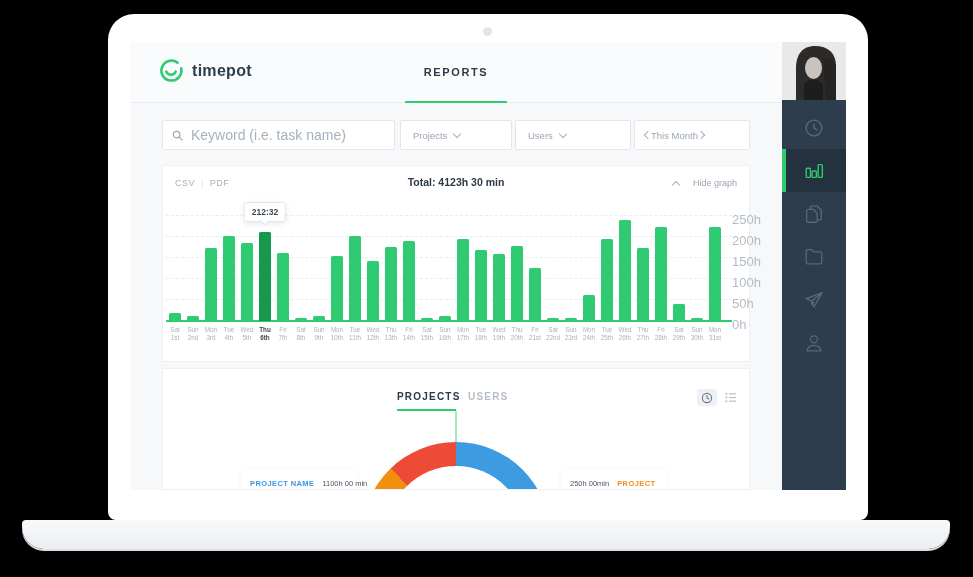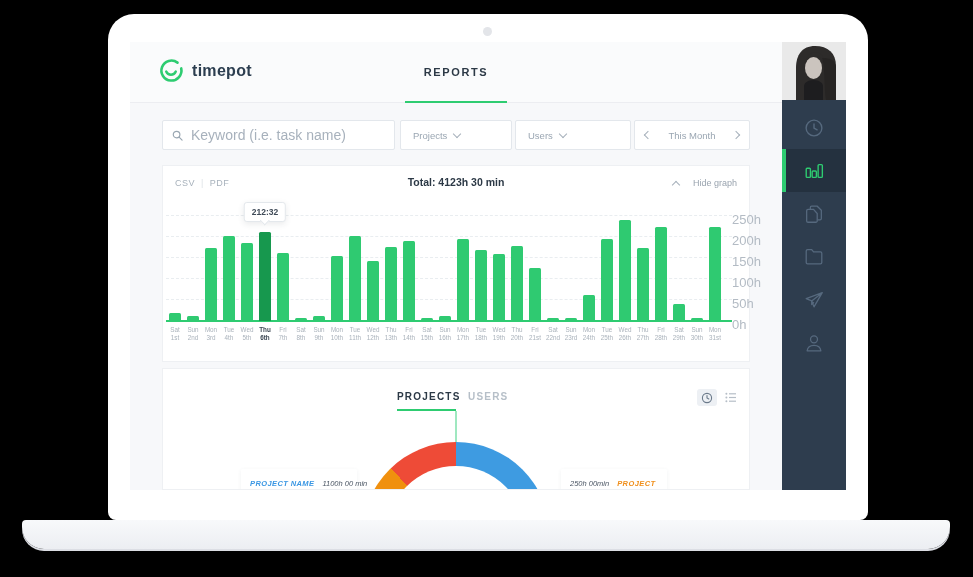--- a/index.html
+++ b/index.html
@@ -21,21 +21,21 @@
   .logo-text{font-size:16px;font-weight:bold;color:#2c3e50;letter-spacing:.3px;}
   .nav-tab{position:absolute;left:0;top:0;width:652px;height:60px;text-align:center;line-height:60px;
     font-size:11px;font-weight:bold;letter-spacing:1.6px;color:#2c3946;}
   .nav-underline{position:absolute;left:275px;bottom:-1px;width:102px;height:2px;background:#2ecc71;}
   
   .fbox{position:absolute;top:78px;height:30px;background:#fff;border:1px solid #e3e7ec;border-radius:2px;
     box-sizing:border-box;display:flex;align-items:center;color:#9aa6b2;font-size:9.5px;}
   .fbox.keyword{left:32px;width:233px;}
   .fbox.projects{left:270px;width:112px;padding:0 12px;justify-content:flex-start;gap:7px;}
   .fbox.users{left:385px;width:116px;padding:0 12px;gap:7px;}
-  .fbox.period{left:504px;width:116px;justify-content:space-between;padding:8px 10px;}
+  .fbox.period{left:504px;width:116px;justify-content:flex-start;padding:8px 10px;}
   .fbox input{border:0;outline:0;flex:1;font-size:14px;color:#55606c;background:transparent;
     font-family:"Liberation Sans",sans-serif;}
   .fbox input::placeholder{color:#a7b1bc;}
   .search-ic{margin:0 6px 0 9px;flex:0 0 auto;}
   .chev{display:inline-block;width:5px;height:5px;border-right:1.4px solid #a6b0bb;border-bottom:1.4px solid #a6b0bb;}
   .chev.down{transform:rotate(45deg);margin-top:-3px;}
   .chev.left{transform:rotate(135deg);}
   .chev.right{transform:rotate(-45deg);}
   .chev.up{transform:rotate(-135deg);margin-top:3px;}
   
@@ -68,21 +68,21 @@
   .tab.projects{left:234px;color:#2c3946;}
   .tab.users{left:305px;color:#b6bfc8;}
   .tab-underline{position:absolute;left:234px;top:40px;width:59px;height:2px;background:#2ecc71;}
   .connector{position:absolute;left:292px;top:42px;width:1.5px;height:31px;background:#9fe8c0;}
   .toggle{position:absolute;top:20px;width:20px;height:17px;border-radius:3px;display:flex;align-items:center;justify-content:center;}
   .toggle.time{left:534px;background:#edf0f4;}
   .toggle.list{left:558px;}
   .donut{position:absolute;left:199px;top:73px;width:188px;height:188px;border-radius:50%;}
   .donut:after{content:"";position:absolute;left:24px;top:24px;width:140px;height:140px;border-radius:50%;background:#fff;}
   .chip{position:absolute;top:100px;height:28px;background:#fff;box-shadow:0 1px 4px rgba(60,70,80,.07);
-    border-radius:2px;display:flex;align-items:center;gap:8px;padding:0 9px;box-sizing:border-box;font-size:7.5px;white-space:nowrap;font-style:italic;}
+    border-radius:2px;display:flex;align-items:center;gap:8px;padding:0 9px;box-sizing:border-box;font-size:7.5px;white-space:nowrap;}
   .chip.left{left:78px;width:116px;}
   .chip.right{left:398px;width:106px;}
   .chip .pname{font-weight:bold;letter-spacing:.4px;}
   .chip .blue{color:#3b97e3;}
   .chip .orange{color:#f08f1b;}
   .chip .val{color:#4a5563;}
   
   .sidebar{position:absolute;right:0;top:0;width:64px;height:448px;background:#2e3d4e;display:flex;flex-direction:column;}
   .avatar{width:64px;height:58px;flex:0 0 auto;}
   .side-gap{height:6px;flex:0 0 auto;}

